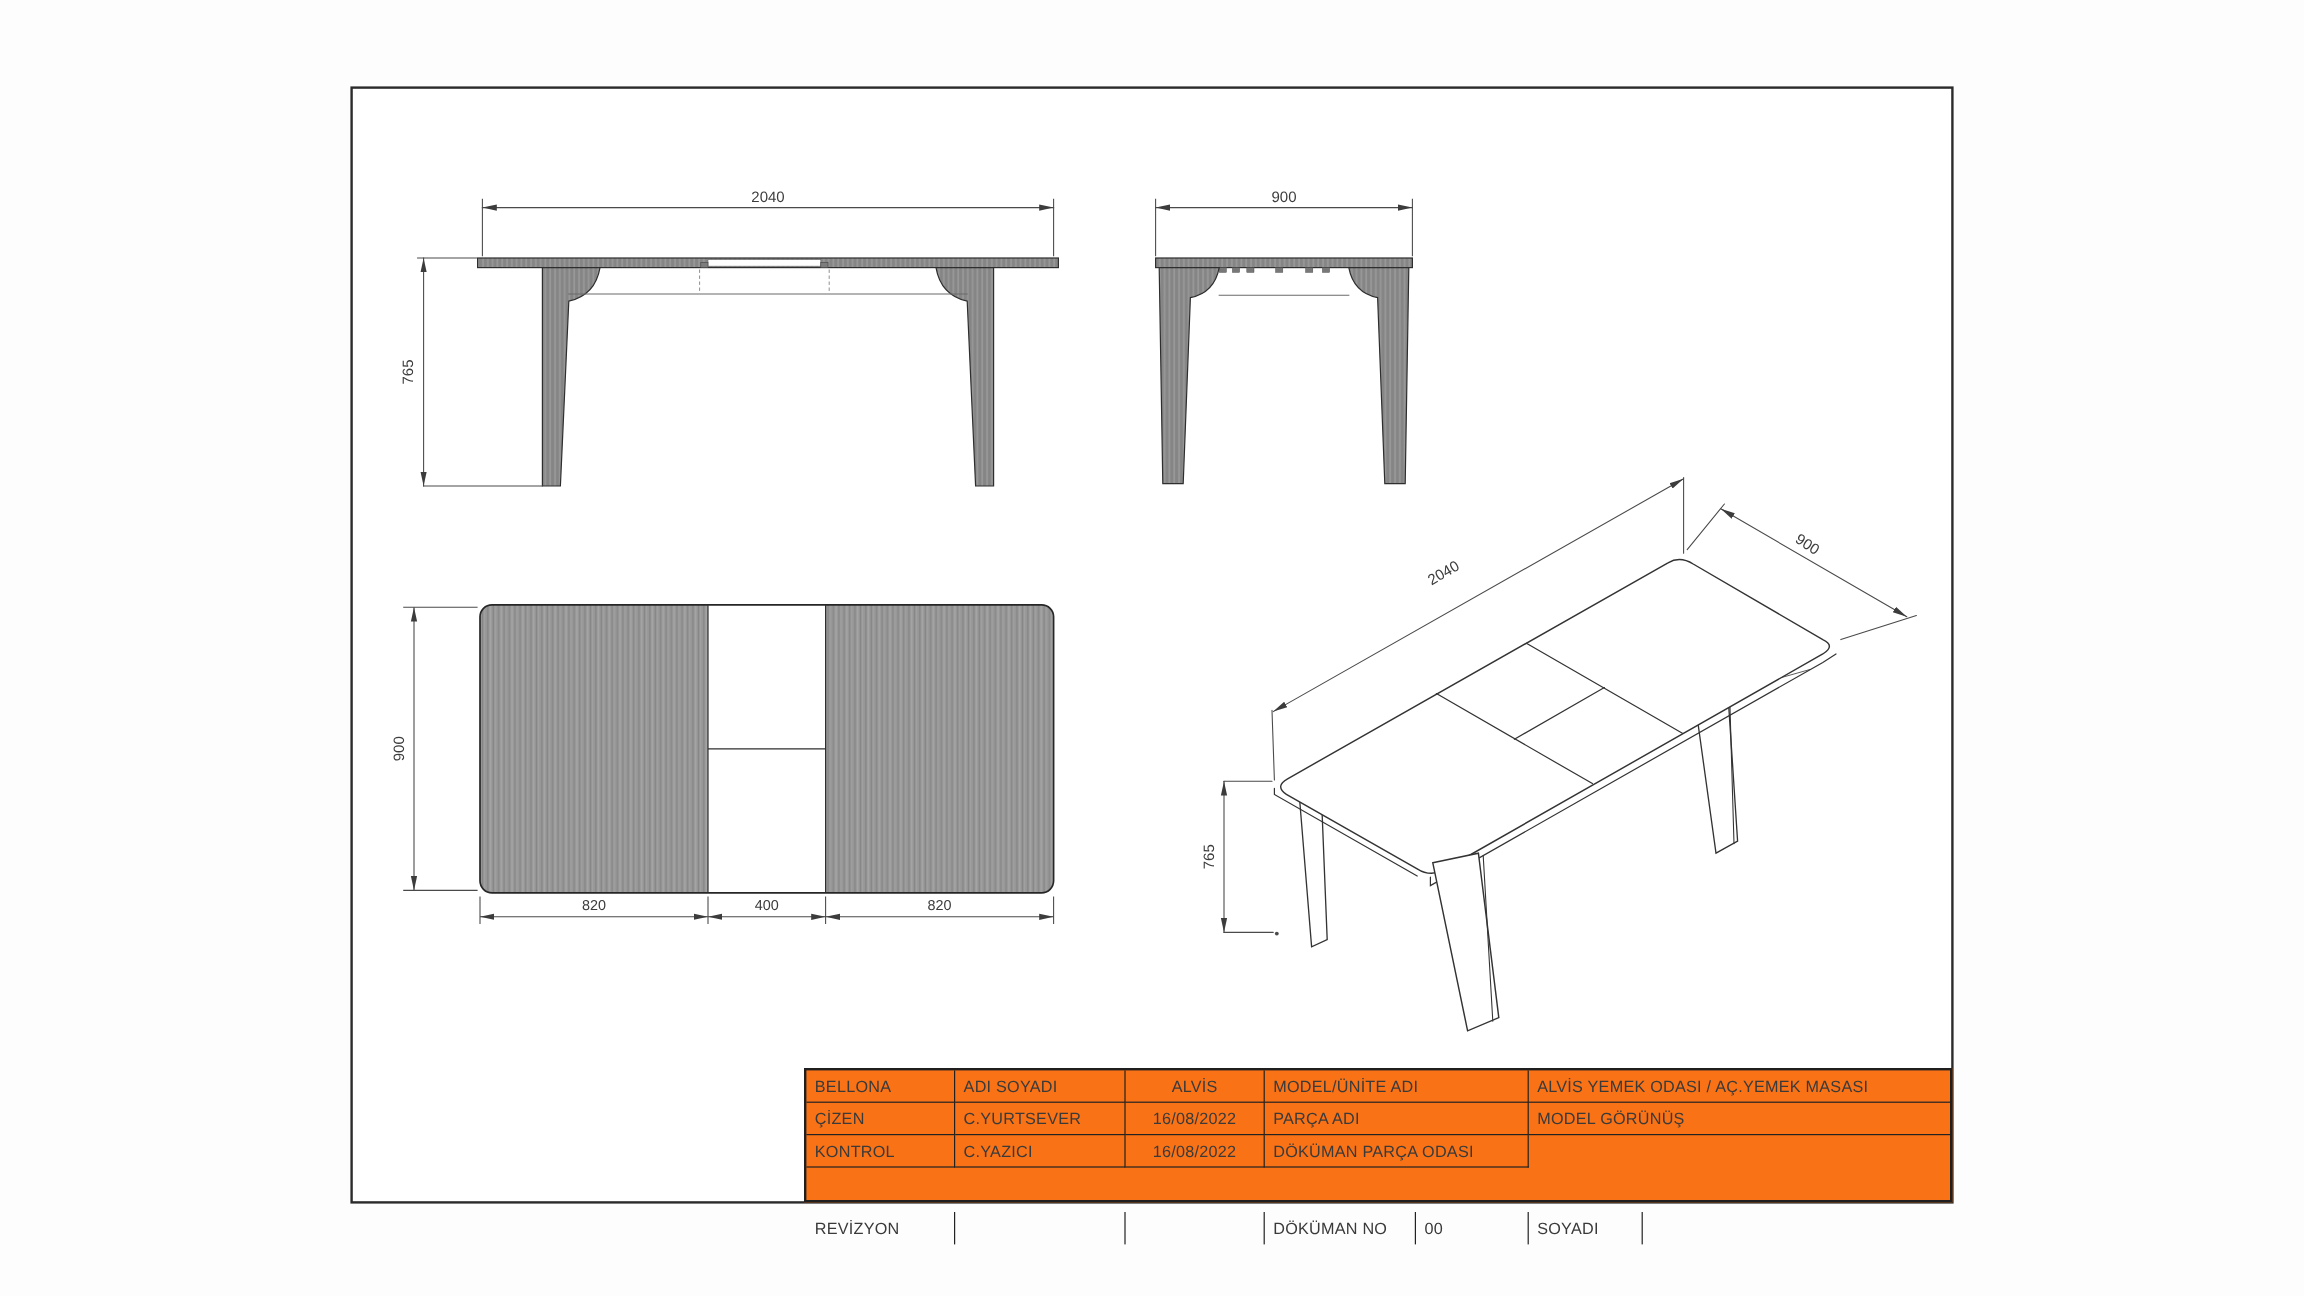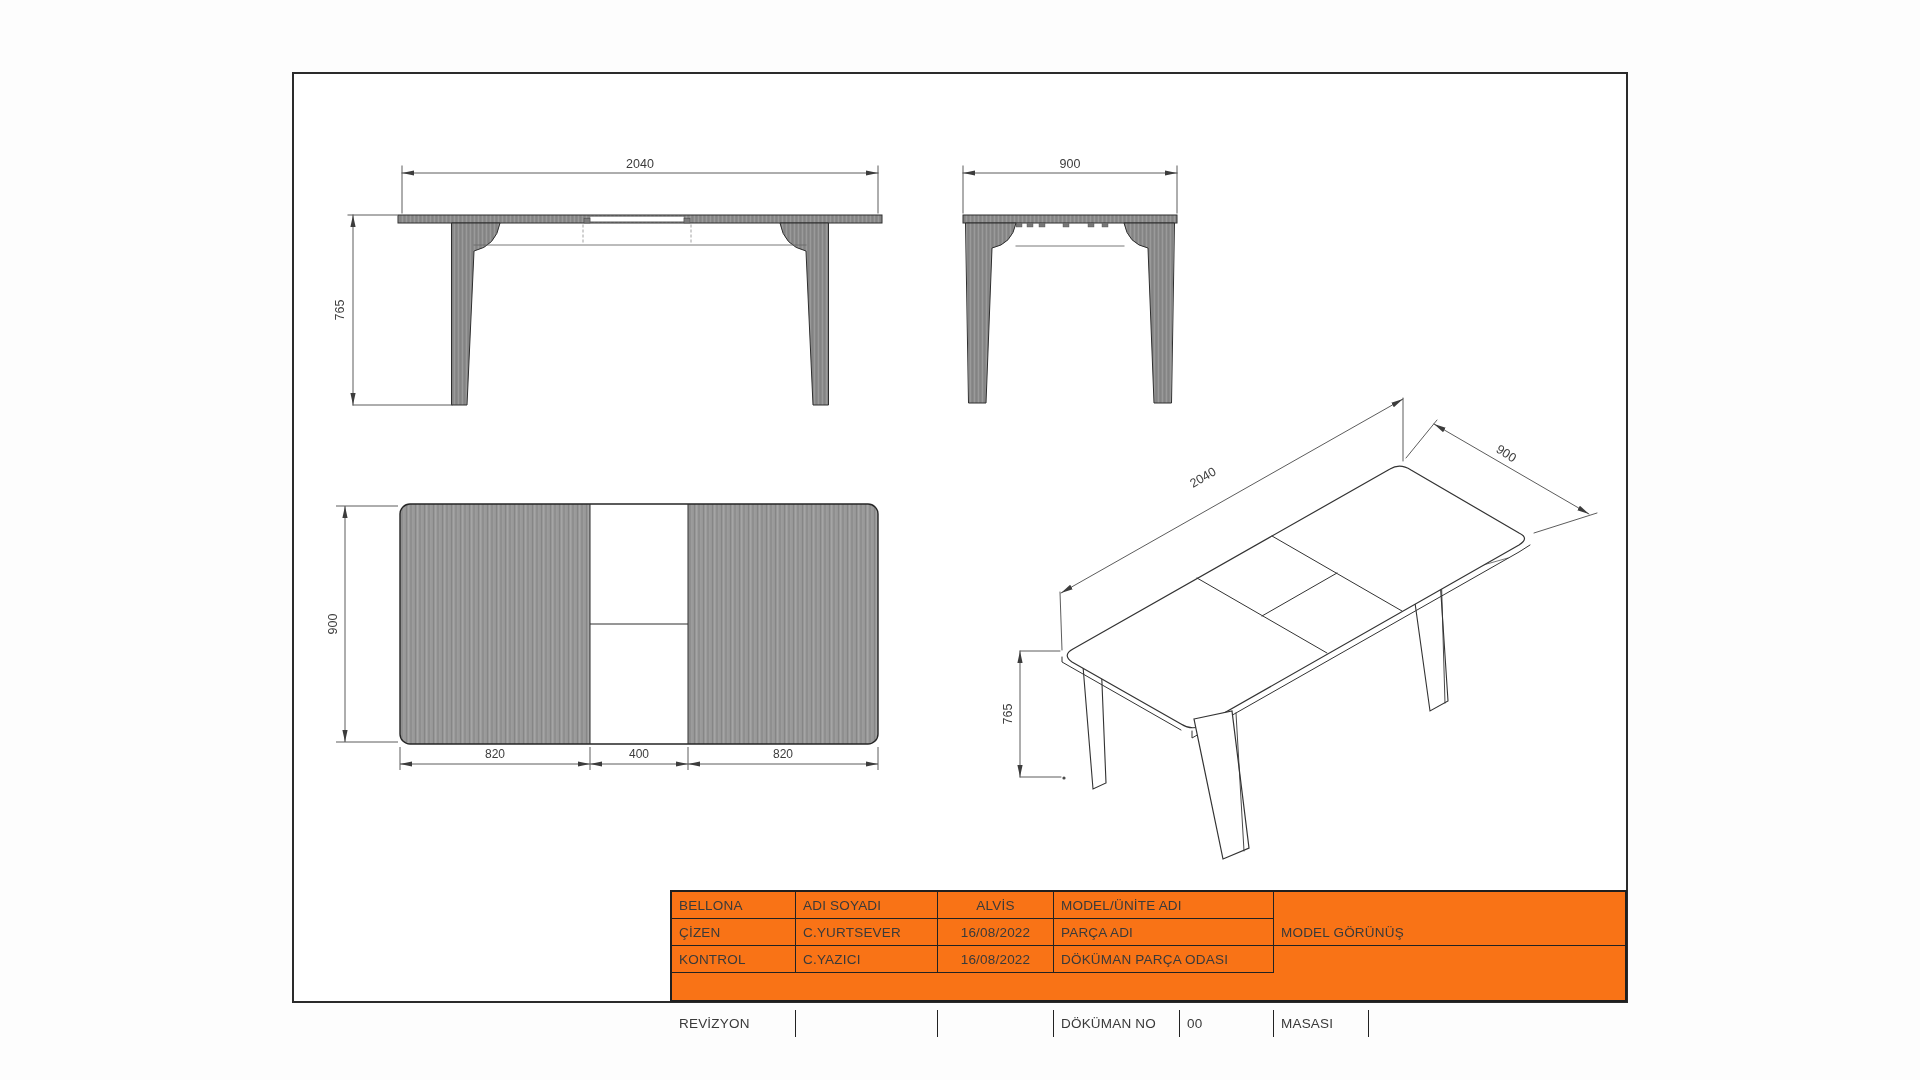--- a/index.html
+++ b/index.html
@@ -170,38 +170,39 @@
     <text transform="translate(1012,714) rotate(-90)" text-anchor="middle" font-size="12.5" stroke="none">765</text>
   </g>
 </svg>
 
   <div class="tb">
     <div class="tb-row r123">
       <div class="tb-cell">BELLONA</div>
       <div class="tb-cell">ADI SOYADI</div>
       <div class="tb-cell center">ALVİS</div>
       <div class="tb-cell">MODEL/ÜNİTE ADI</div>
+      <div class="tb-cell last">ALVİS YEMEK ODASI / AÇ.YEMEK MASASI</div>
     </div>
     <div class="tb-row r123">
       <div class="tb-cell">ÇİZEN</div>
       <div class="tb-cell">C.YURTSEVER</div>
       <div class="tb-cell center">16/08/2022</div>
       <div class="tb-cell">PARÇA ADI</div>
       <div class="tb-cell last">MODEL GÖRÜNÜŞ</div>
     </div>
     <div class="tb-row r123">
       <div class="tb-cell">KONTROL</div>
       <div class="tb-cell">C.YAZICI</div>
       <div class="tb-cell center">16/08/2022</div>
       <div class="tb-cell">DÖKÜMAN PARÇA ODASI</div>
     </div>
     <div class="tb-row r4">
       <div class="tb-cell">REVİZYON</div>
       <div class="tb-cell"></div>
       <div class="tb-cell"></div>
       <div class="tb-cell">DÖKÜMAN NO</div>
       <div class="tb-cell">00</div>
-      <div class="tb-cell">MASASI</div>
+      <div class="tb-cell">SOYADI</div>
       <div class="tb-cell last"></div>
     </div>
   </div>
 
 </div>
 
 </body></html>

